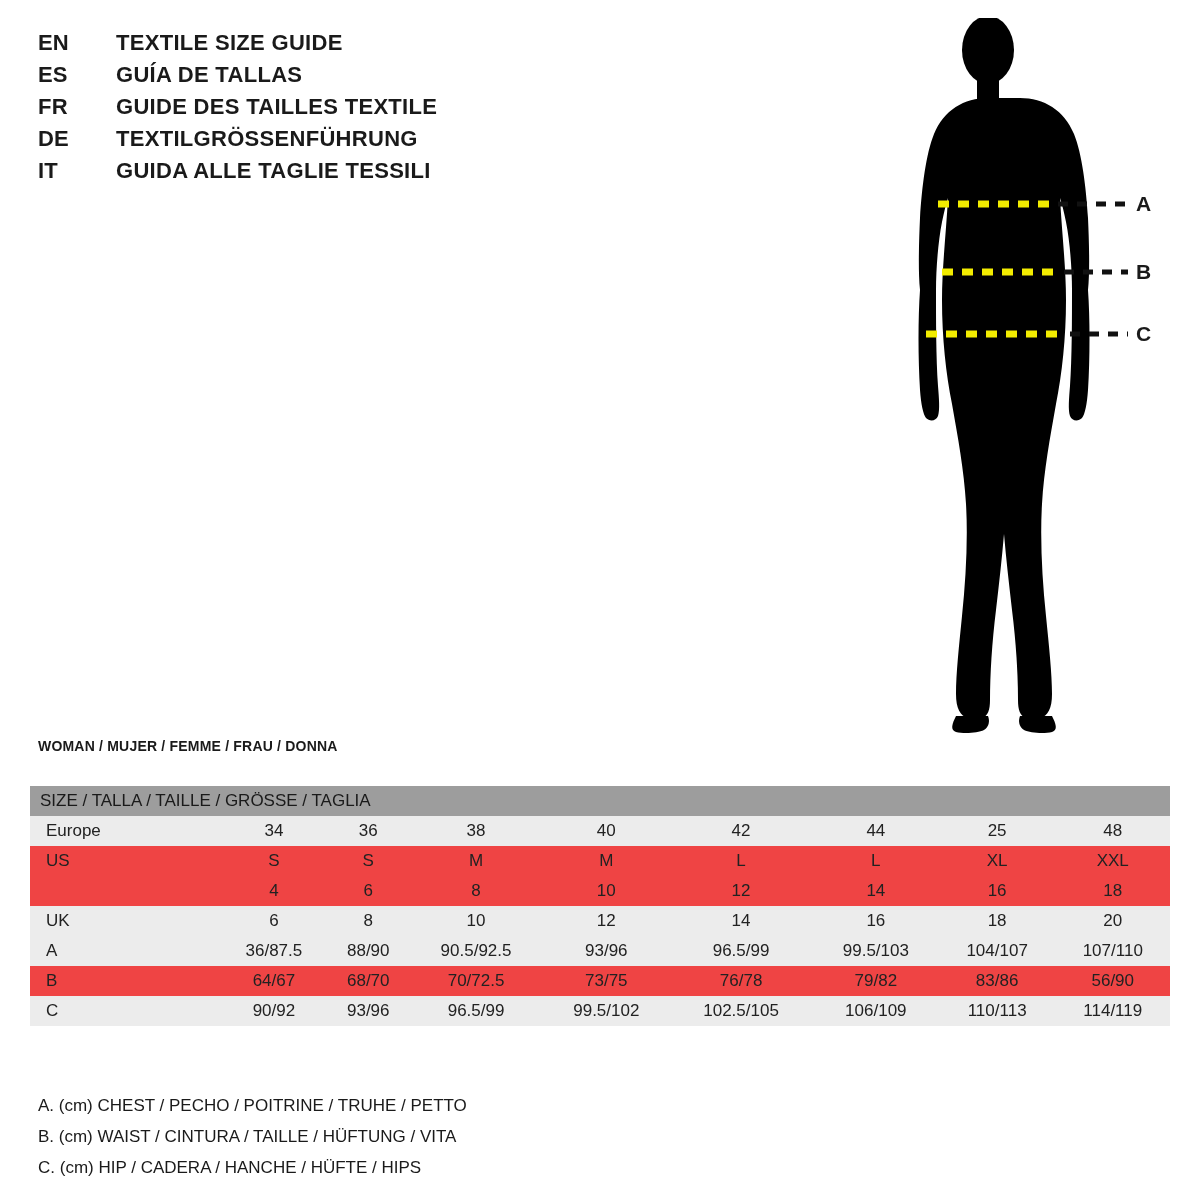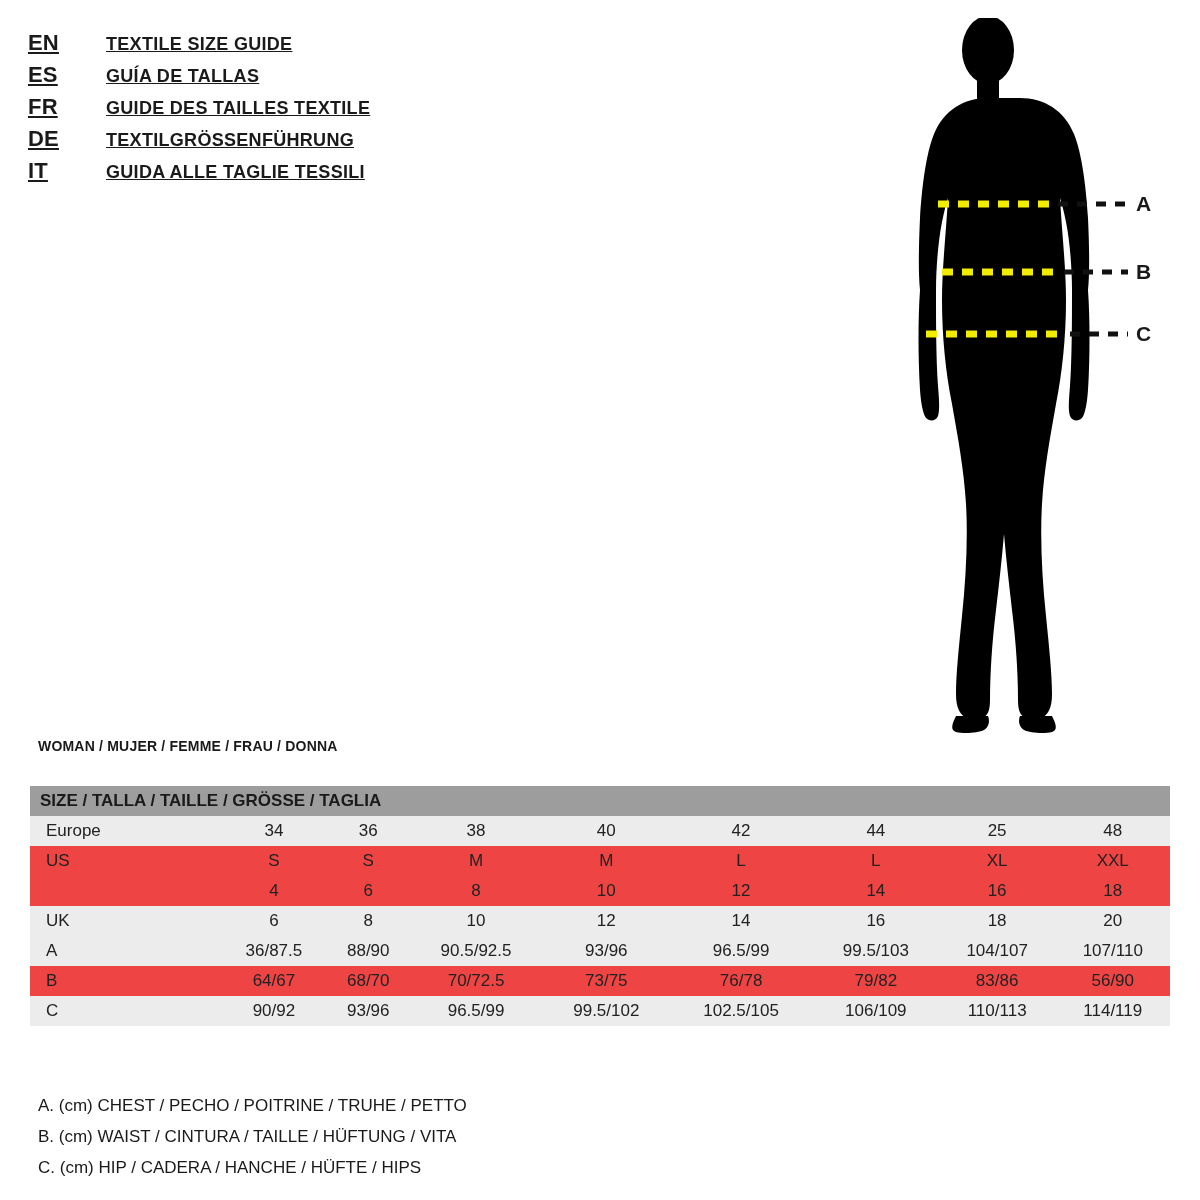--- a/index.html
+++ b/index.html
@@ -15,40 +15,39 @@
   .page {
     position: relative;
     width: 1200px;
     height: 1200px;
     overflow: hidden;
   }
 
   
   .titles {
     position: absolute;
-    left: 28px;
+    left: 38px;
     top: 30px;
     width: 700px;
-    text-decoration: underline;
   }
   .title-row {
     display: flex;
     align-items: baseline;
     height: 32px;
   }
   .title-lang {
     width: 78px;
     flex: 0 0 78px;
     font-size: 22px;
     font-weight: 700;
     letter-spacing: 0.2px;
     color: #1a1a1a;
   }
   .title-text {
-    font-size: 18px;
+    font-size: 22px;
     font-weight: 700;
     letter-spacing: 0.3px;
     color: #1a1a1a;
     white-space: nowrap;
   }
 
   
   .figure-wrap {
     position: absolute;
     left: 860px;
@@ -87,21 +86,21 @@
     line-height: 30px;
     font-weight: 400;
     color: #222;
   }
   table.size-table th.hdr {
     background: #9d9d9d;
     color: #1a1a1a;
     text-align: left;
     padding-left: 10px;
     font-size: 17px;
-    font-weight: 700;
+    font-weight: 400;
     height: 19px;
   }
   table.size-table td.rowlabel {
     text-align: left;
     padding-left: 16px;
     width: 190px;
   }
   table.size-table td.val {
     text-align: center;
   }

